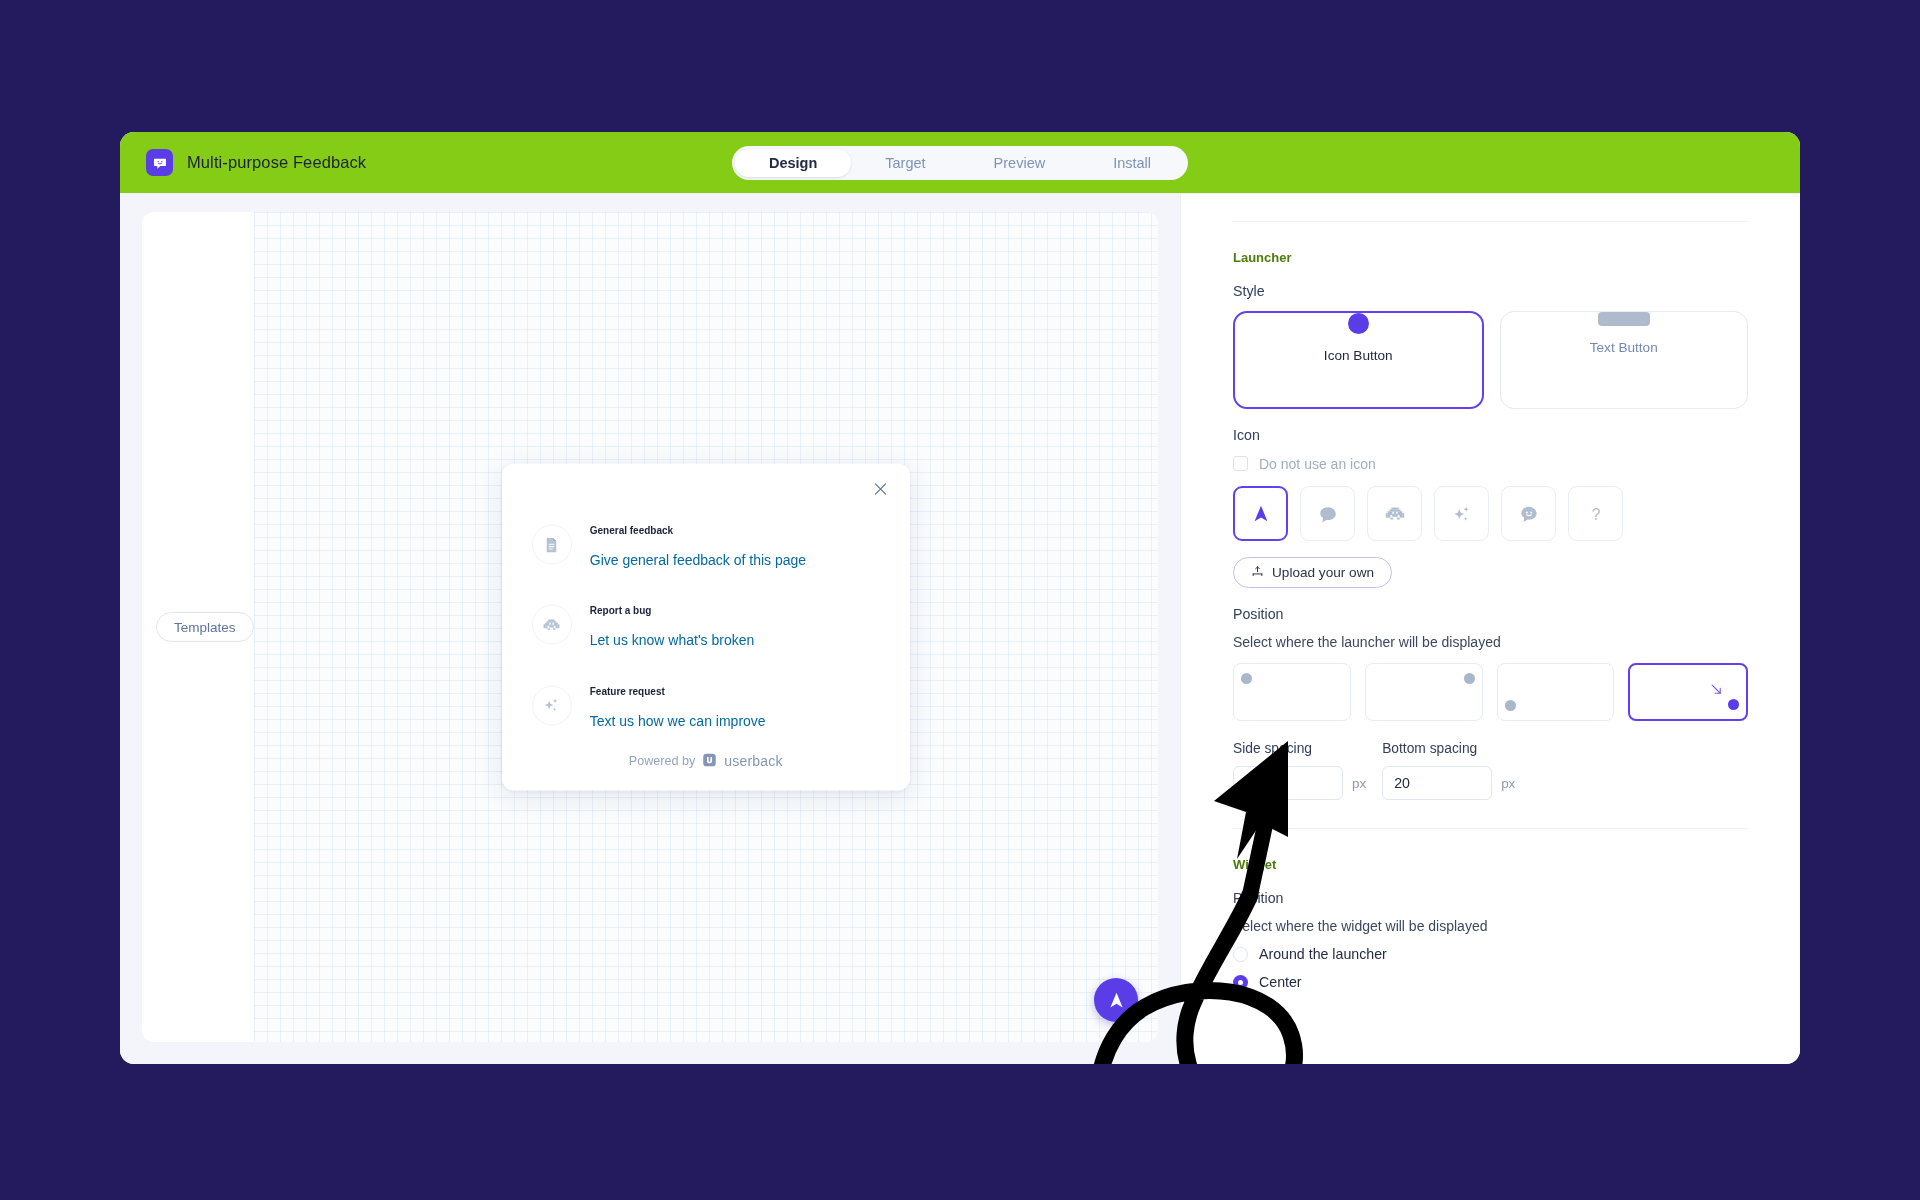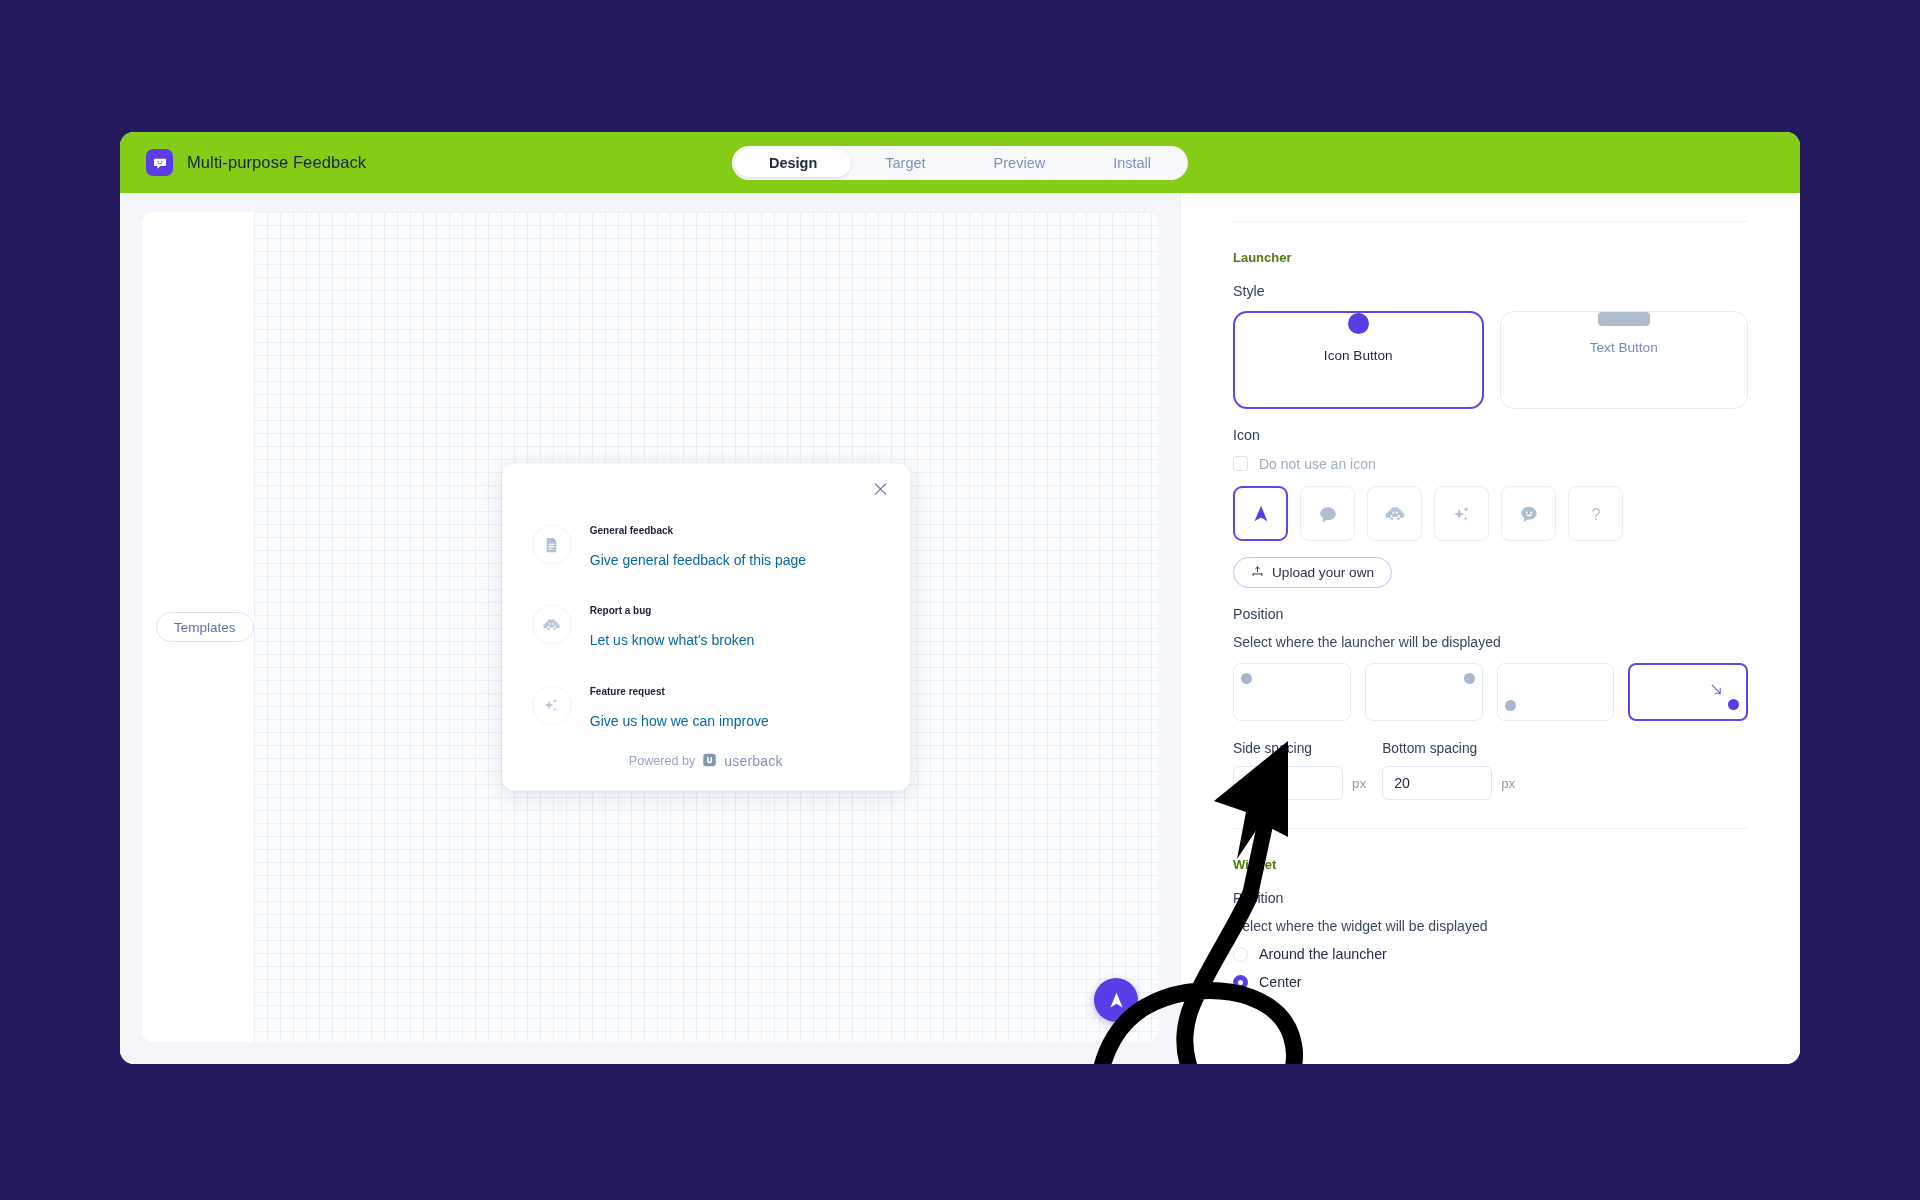--- a/index.html
+++ b/index.html
@@ -449,21 +449,21 @@
               <div class="opt-row">
                 <span class="opt-ico">
                   <svg width="19" height="19" viewBox="0 0 24 24" fill="#b4c2d4">
                     <path d="M9 6.5l1.5 4 4 1.5-4 1.5L9 17.5l-1.5-4-4-1.5 4-1.5z"></path>
                     <path d="M16.5 4l.8 2 2 .8-2 .8-.8 2-.8-2-2-.8 2-.8z"></path>
                     <path d="M16 15l.6 1.6 1.6.6-1.6.6-.6 1.6-.6-1.6-1.6-.6 1.6-.6z"></path>
                   </svg>
                 </span>
                 <span>
                   <span class="opt-title">Feature request</span>
-                  <span class="opt-sub" style="display:block">Give us how we can improve</span>
+                  <span class="opt-sub" style="display:block">Text us how we can improve</span>
                 </span>
               </div>
 
             </div>
 
             <div class="powered">
               <span>Powered by</span>
               <span class="ub-mark">
                 <svg width="15" height="15" viewBox="0 0 24 24">
                   <rect x="2" y="2" width="20" height="20" rx="5" fill="#8496b4"></rect>

